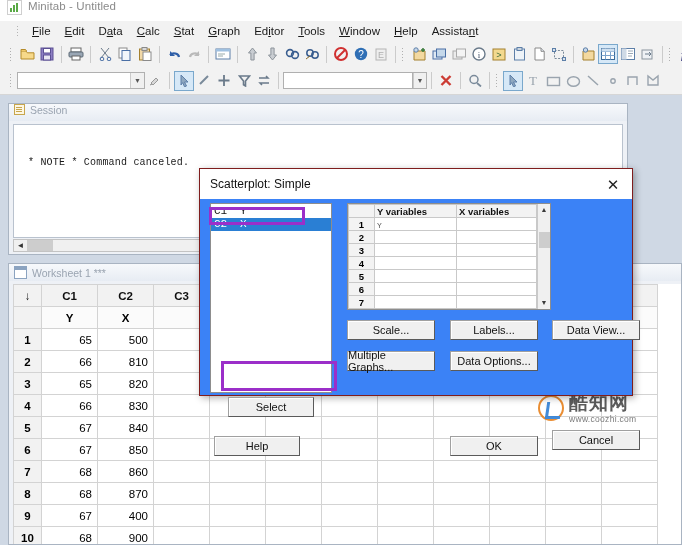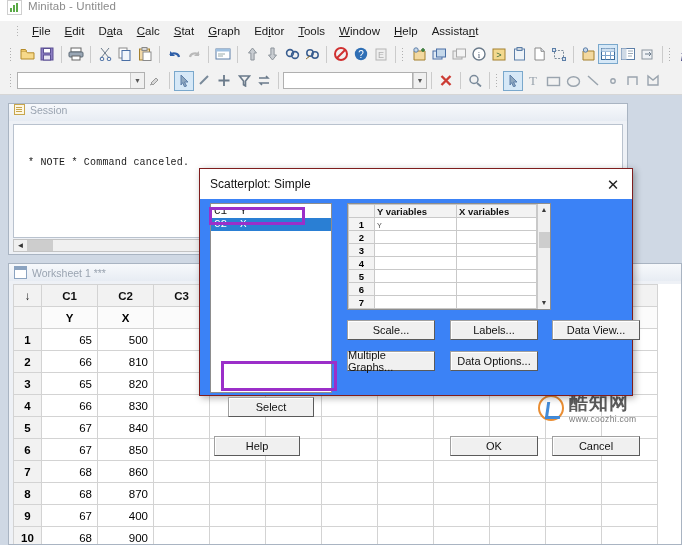--- a/index.html
+++ b/index.html
@@ -908,21 +908,21 @@
         <div class="dbtn" style="left:28px; top:198px; width:86px;">
             <span>Select</span>
           </div>
 
         <div class="dbtn" style="left:14px; top:237px; width:86px;">
             <span>Help</span>
           </div>
         <div class="dbtn" style="left:250px; top:237px; width:88px;">
             <span>OK</span>
           </div>
-        <div class="dbtn" style="left:352px; top:237px; width:88px;">
+        <div class="dbtn" style="left:352px; top:231px; width:88px;">
             <span>Cancel</span>
           </div>
 
       </div>
     </div>
 
     <div class="hl-purple" style="left:209px; top:112px; width:96px; height:18px;"></div>
     <div class="hl-purple" style="left:221px; top:266px; width:116px; height:30px;"></div>
 
   </div>

